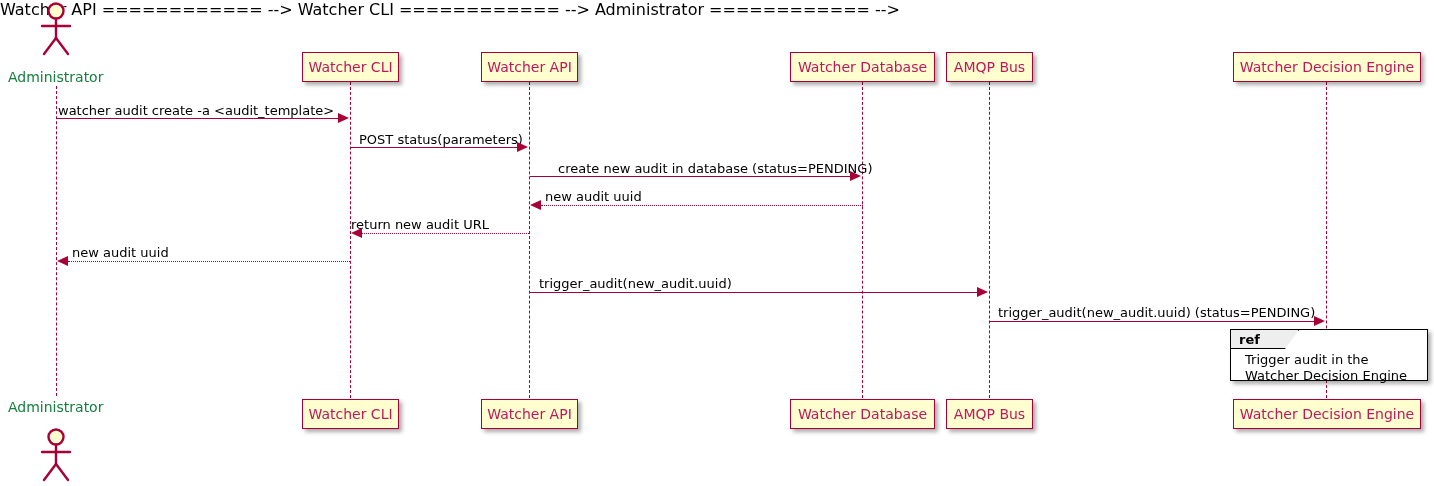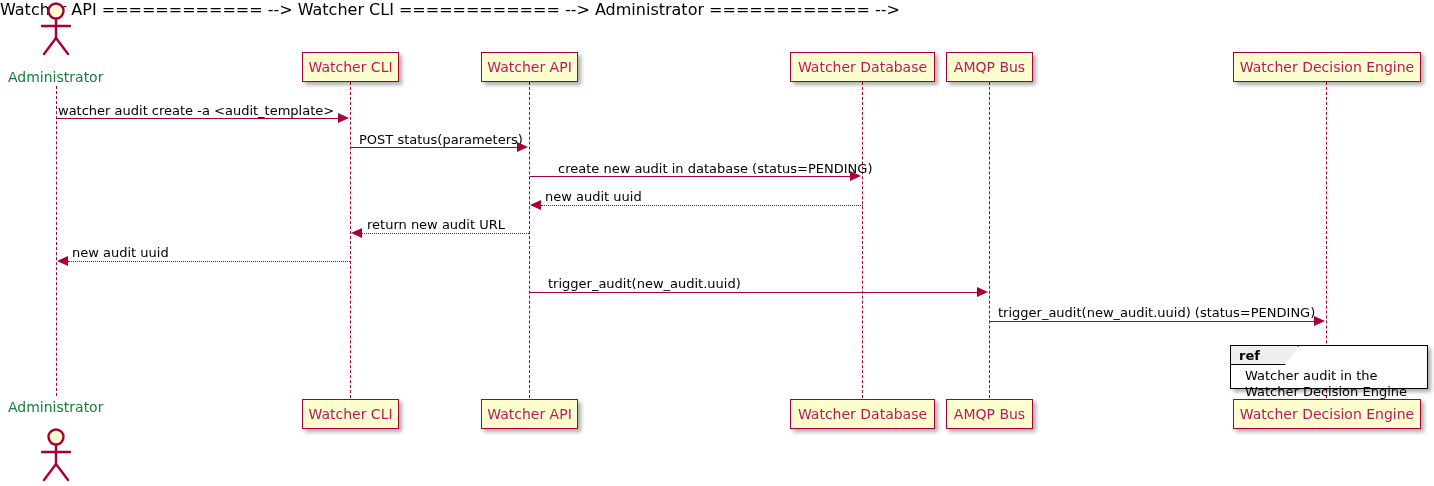--- a/index.html
+++ b/index.html
@@ -190,39 +190,39 @@
   <div class="msg-label" style="left:539px; top:162px;margin-left:19px;">create new audit in database (status=PENDING)</div>
   <div class="msg-line" style="left:530px; top:176px; width:320px;"></div>
   <div class="arrow-head right" style="left:850px; top:171px;"></div>
 
    Watcher API ============ --&gt;
   <div class="msg-label" style="left:545px; top:190px;">new audit uuid</div>
   <div class="msg-line dotted" style="left:541px; top:205px; width:322px;"></div>
   <div class="arrow-head left" style="left:530px; top:200px;"></div>
 
    Watcher CLI ============ --&gt;
-  <div class="msg-label" style="left:367px; top:218px;text-align:right;">return new audit URL</div>
+  <div class="msg-label" style="left:351px; top:218px;text-align:right;">return new audit URL</div>
   <div class="msg-line dotted" style="left:362px; top:233px; width:167px;"></div>
   <div class="arrow-head left" style="left:351px; top:228px;"></div>
 
    Administrator ============ --&gt;
   <div class="msg-label" style="left:72px; top:246px;">new audit uuid</div>
   <div class="msg-line dotted" style="left:68px; top:261px; width:282px;"></div>
   <div class="arrow-head left" style="left:57px; top:256px;"></div>
 
   
-  <div class="msg-label" style="left:539px; top:277px;margin-left:9px;">trigger_audit(new_audit.uuid)</div>
+  <div class="msg-label" style="left:539px; top:277px;">trigger_audit(new_audit.uuid)</div>
   <div class="msg-line" style="left:530px; top:292px; width:447px;"></div>
   <div class="arrow-head right" style="left:977px; top:287px;"></div>
 
   
   <div class="msg-label" style="left:998px; top:306px;">trigger_audit(new_audit.uuid) (status=PENDING)</div>
   <div class="msg-line" style="left:990px; top:321px; width:324px;"></div>
   <div class="arrow-head right" style="left:1314px; top:316px;"></div>
 
   
-  <div class="ref-box" style="left:1230px; top:329px; width:198px; height:44px;margin-top:16px;">
+  <div class="ref-box" style="left:1230px; top:329px; width:198px; height:52px;">
     <div class="ref-tab" style="width:68px;">ref</div>
-    <div class="ref-text">Watcher audit in the</div>
+    <div class="ref-text">Trigger audit in the</div>
     <div class="ref-text" style="top:38px;">Watcher Decision Engine</div>
   </div>
 
 </div>
 
 </body></html>

